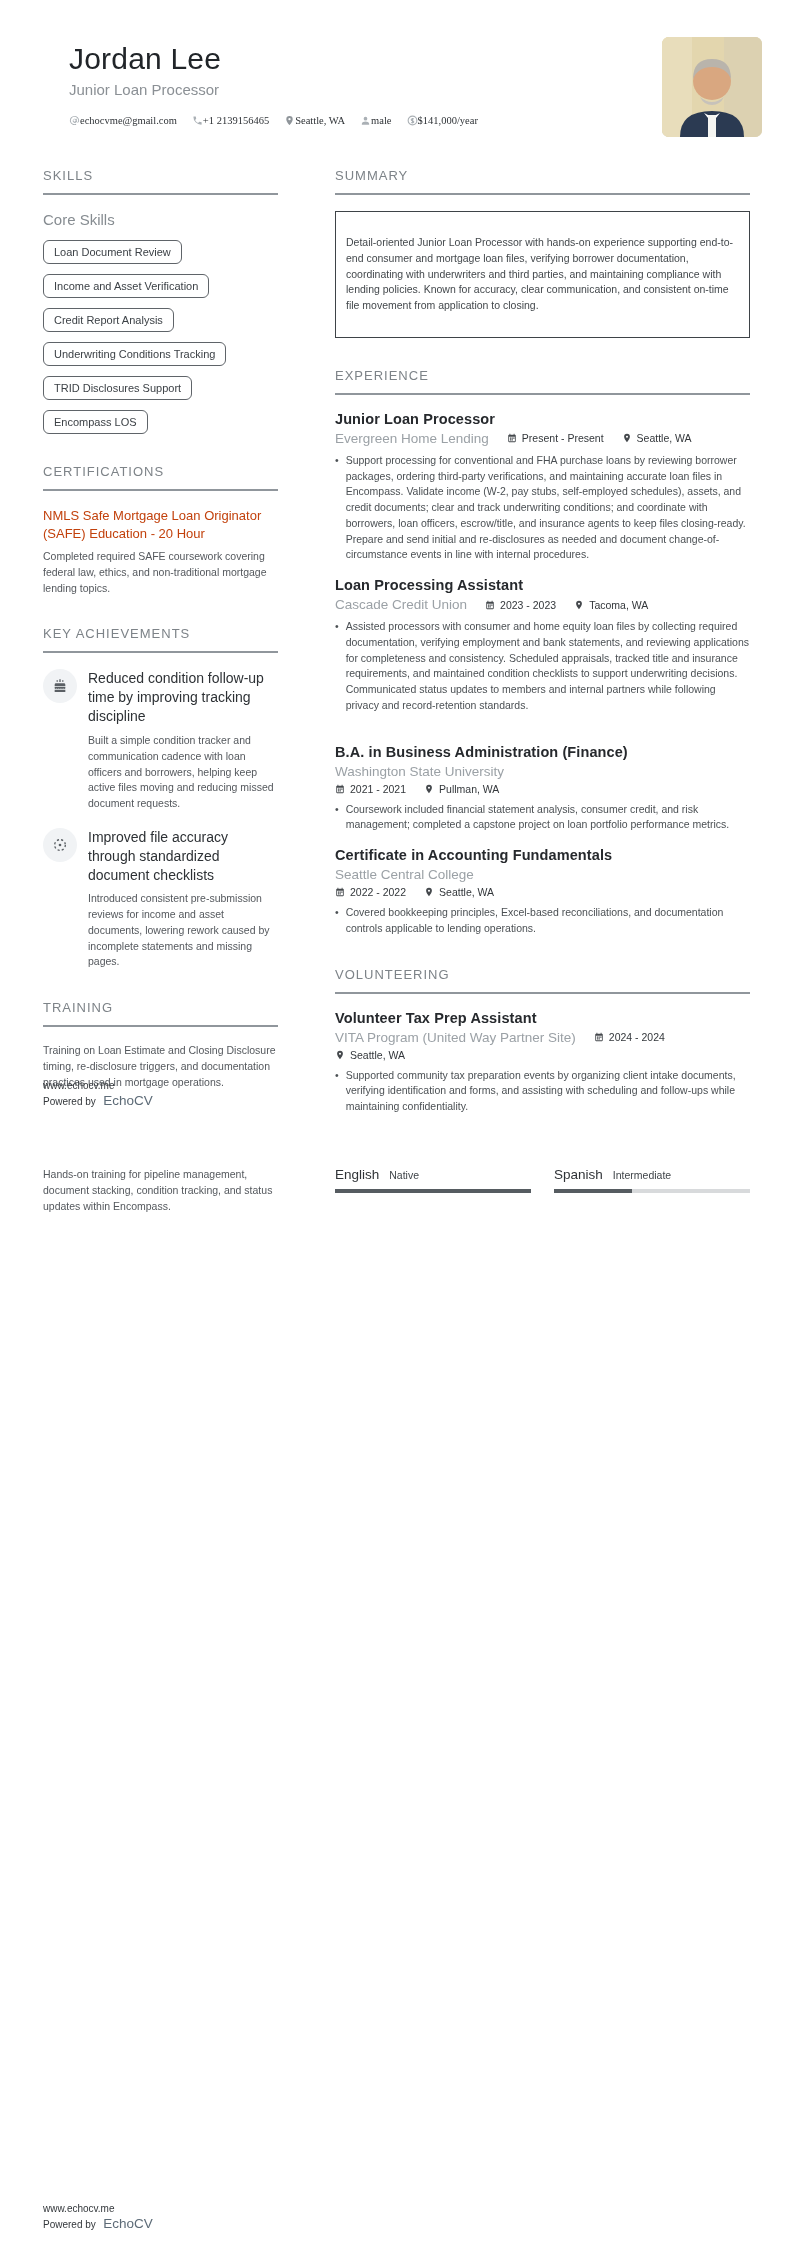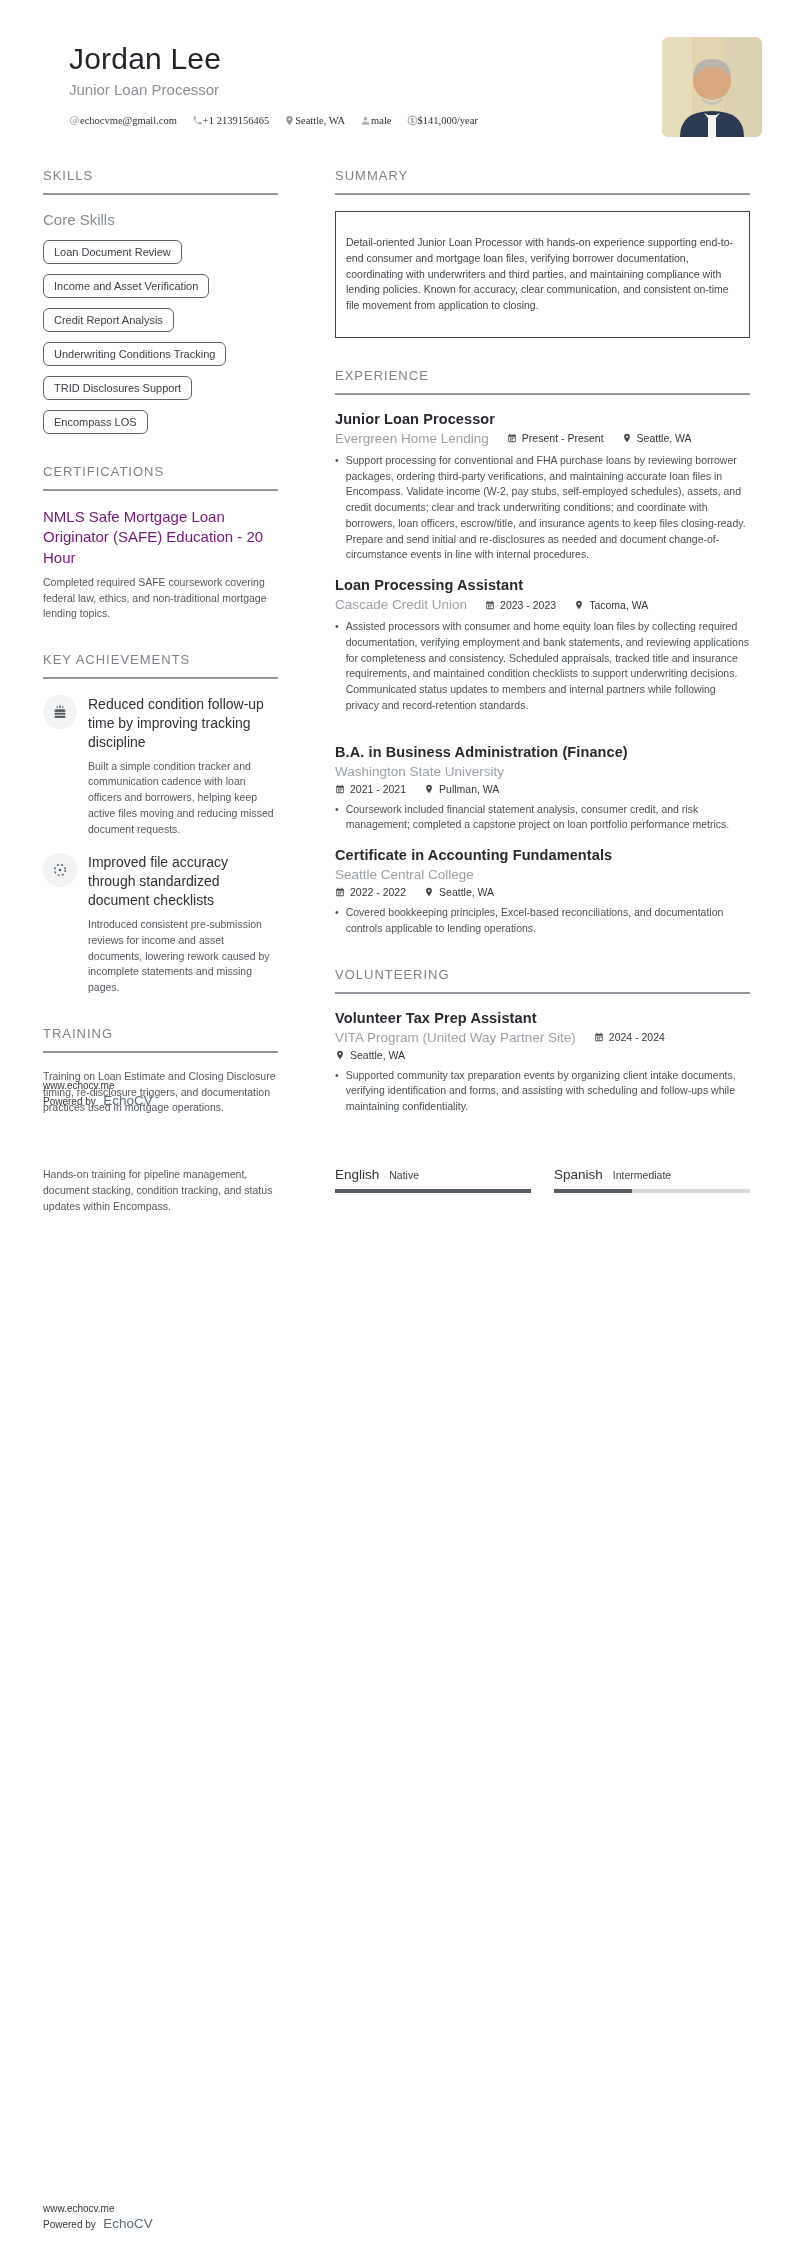--- a/index.html
+++ b/index.html
@@ -26,21 +26,21 @@
   .col-right { width:415px; flex:0 0 415px; margin-left:57px; }
 
   .sec-heading { font-size:13px; letter-spacing:1px; color:#7d8388; padding-bottom:10px;
                  border-bottom:2px solid #90969c; margin-bottom:16px; }
   .section { margin-bottom:30px; }
 
   
   .group-label { font-size:15px; color:#868c91; margin-bottom:12px; }
   .chip { display:table; border:1px solid #5f6469; border-radius:6px; padding:5px 10px;
           font-size:11px; color:#3c4146; margin-bottom:10px; white-space:nowrap; }
-  .cert-title, .training-title { font-size:15px; color:#701a75; line-height:1.35; margin-bottom:7px; }
+  .cert-title, .training-title { font-size:13px; color:#c2410c; line-height:1.35; margin-bottom:7px; }
   .small-desc { font-size:10.5px; color:#54585d; line-height:1.5; }
   .training-item { margin-bottom:14px; }
 
   .ach-item { display:flex; gap:11px; margin-bottom:16px; }
   .ach-icon-wrap { width:34px; height:34px; flex:0 0 34px; border-radius:50%; background:#f1f3f5;
                    display:flex; align-items:center; justify-content:center; color:#5a5f64; }
   .ach-icon-wrap svg { width:16px; height:16px; }
   .ach-title { font-size:14px; font-weight:500; color:#2d3135; line-height:1.35; margin-bottom:7px; }
 
   

